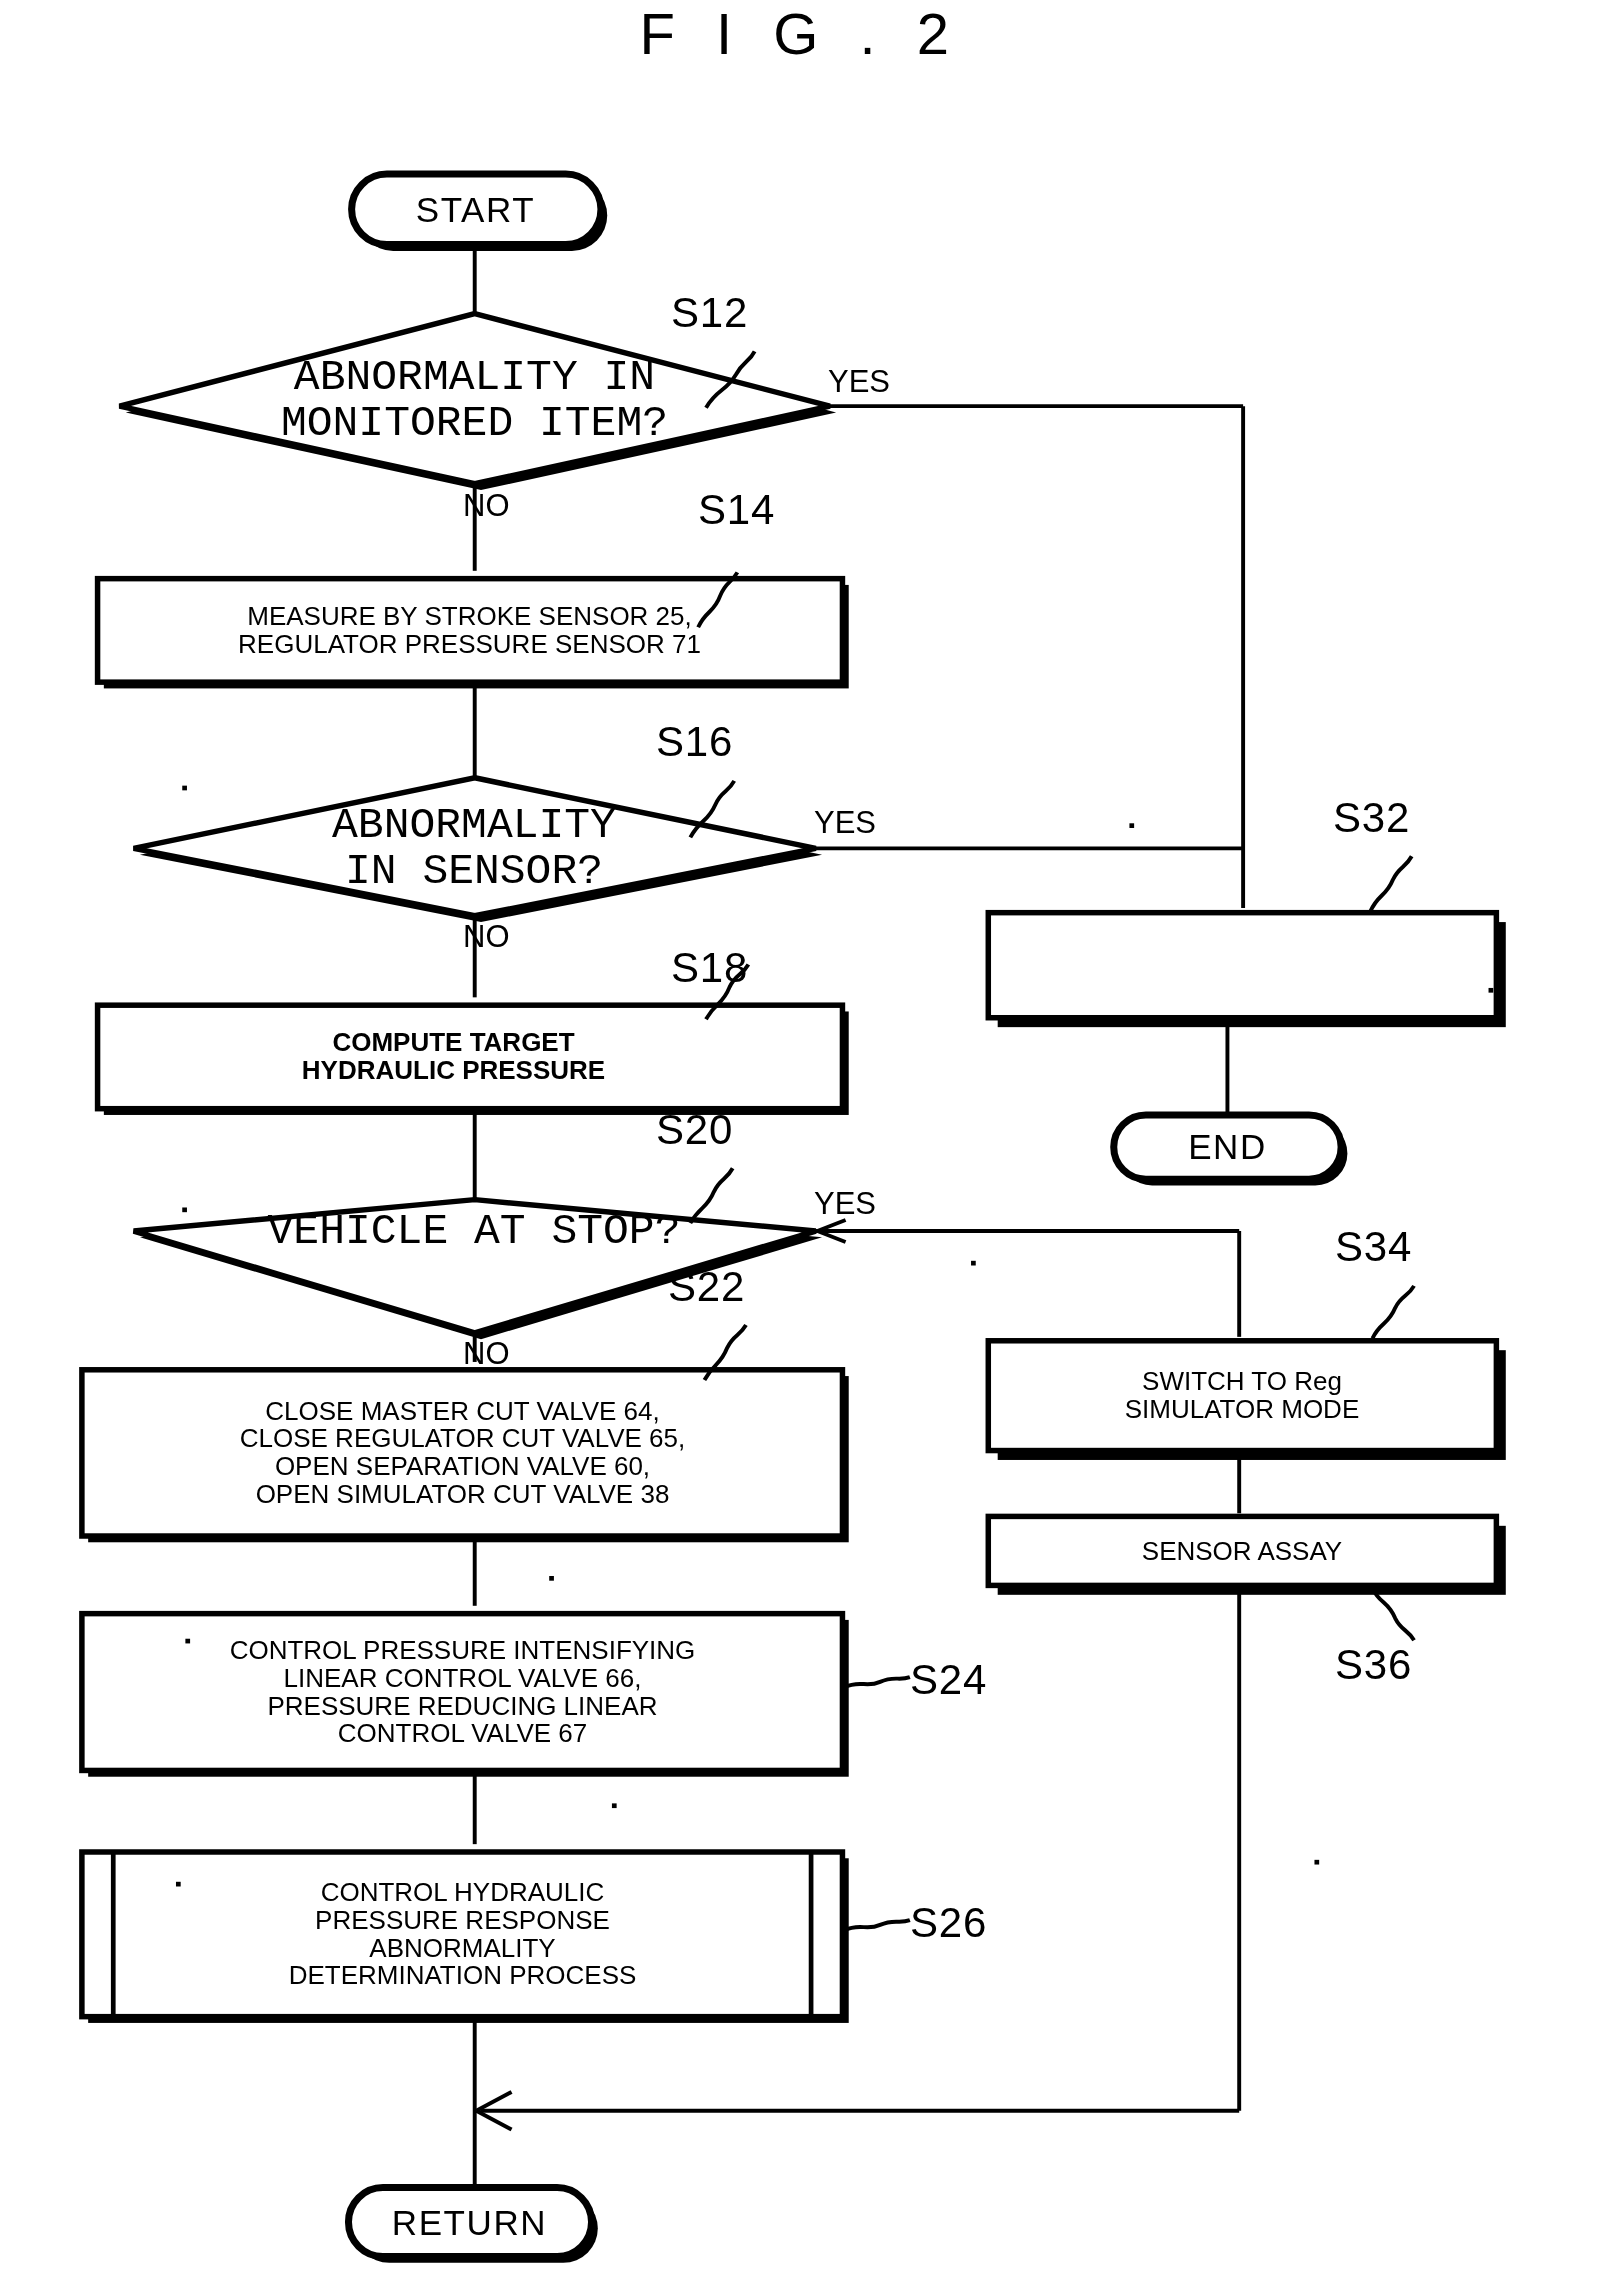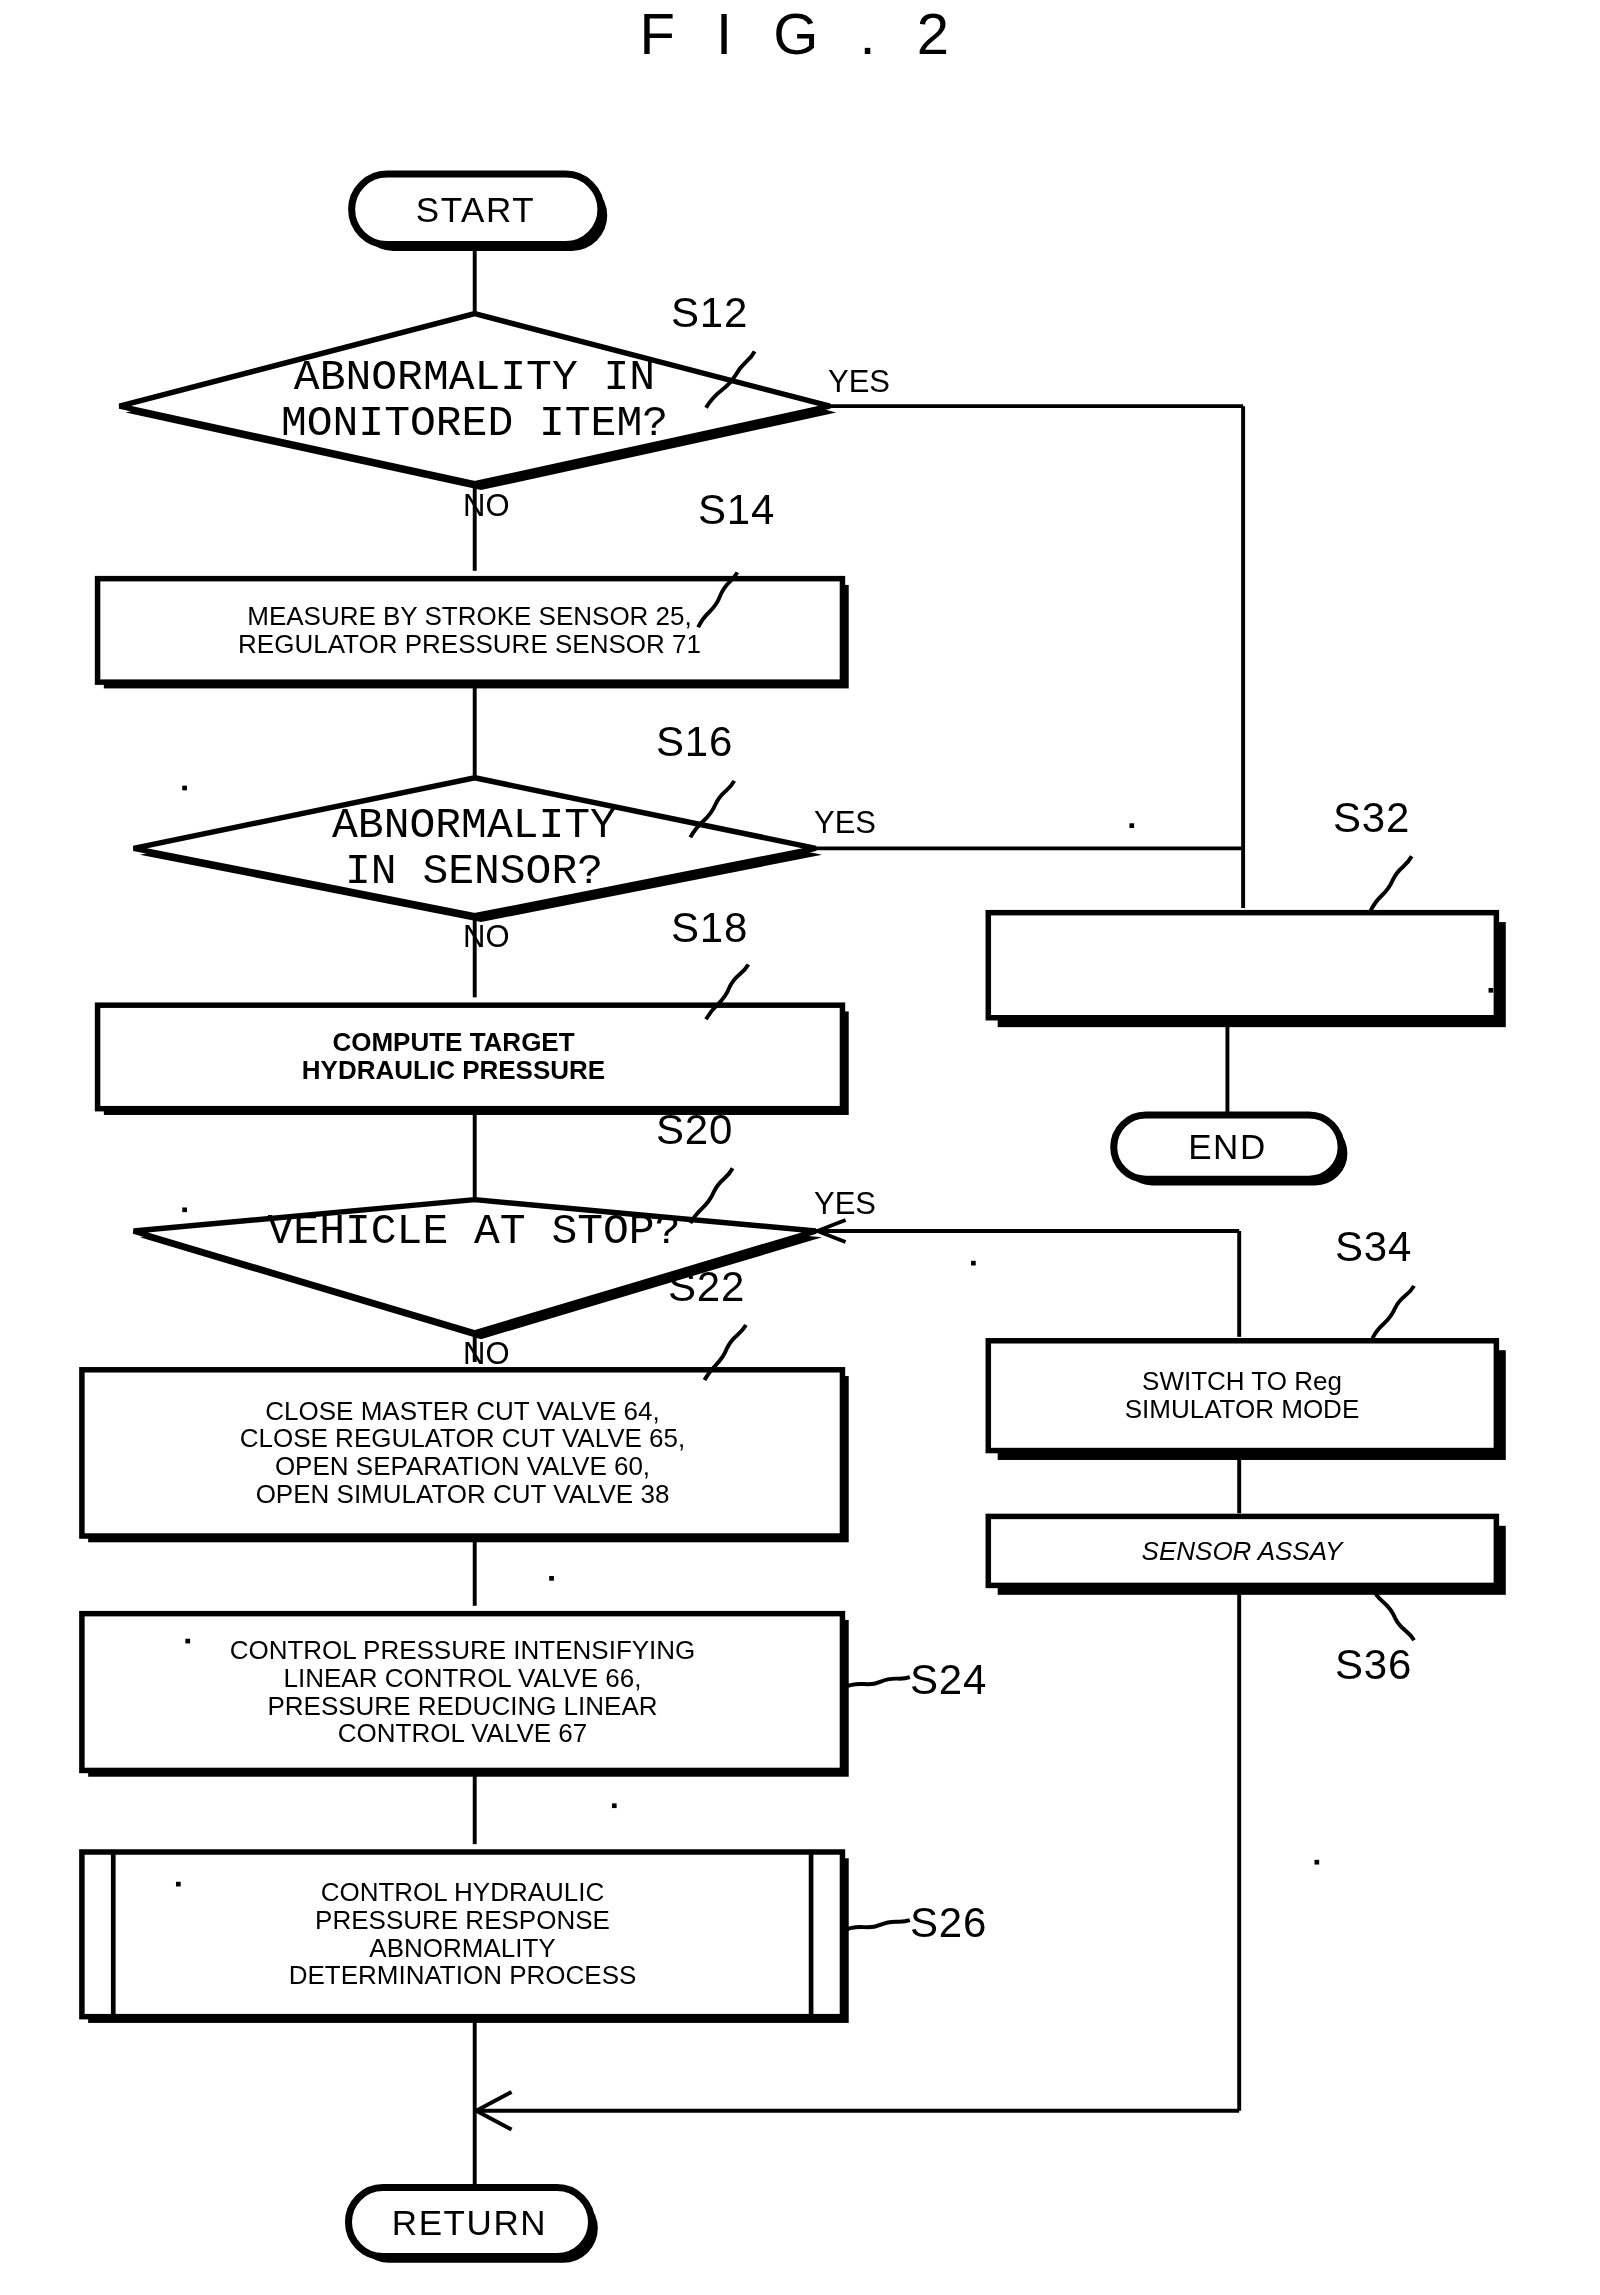--- a/index.html
+++ b/index.html
@@ -180,26 +180,26 @@
   <div class="nodetext proc-label" style="left:82px;top:1614px;width:761px;height:157px;">CONTROL PRESSURE INTENSIFYING
 LINEAR CONTROL VALVE 66,
 PRESSURE REDUCING LINEAR
 CONTROL VALVE 67</div>
   <div class="nodetext proc-label" style="left:118px;top:1852px;width:689px;height:165px;">CONTROL HYDRAULIC
 PRESSURE RESPONSE
 ABNORMALITY
 DETERMINATION PROCESS</div>
   <div class="nodetext proc-label" style="left:988px;top:1341px;width:508px;height:110px;">SWITCH TO Reg
 SIMULATOR MODE</div>
-  <div class="nodetext proc-label" style="left:988px;top:1517px;width:508px;height:69px;font-style:italic;">SENSOR ASSAY</div>
+  <div class="nodetext proc-label" style="left:988px;top:1517px;width:508px;height:69px;">SENSOR ASSAY</div>
 
   <div class="step-id" style="left:671px;top:289px;">S12</div>
   <div class="step-id" style="left:698px;top:486px;">S14</div>
   <div class="step-id" style="left:656px;top:718px;">S16</div>
-  <div class="step-id" style="left:671px;top:904px;">S18</div>
+  <div class="step-id" style="left:671px;top:944px;">S18</div>
   <div class="step-id" style="left:656px;top:1106px;">S20</div>
   <div class="step-id" style="left:668px;top:1263px;">S22</div>
   <div class="step-id" style="left:910px;top:1656px;">S24</div>
   <div class="step-id" style="left:910px;top:1899px;">S26</div>
   <div class="step-id" style="left:1333px;top:794px;">S32</div>
   <div class="step-id" style="left:1335px;top:1223px;">S34</div>
   <div class="step-id" style="left:1335px;top:1641px;">S36</div>
 
   <div class="branch-lbl" style="left:828px;top:364px;">YES</div>
   <div class="branch-lbl" style="left:463px;top:488px;">NO</div>

